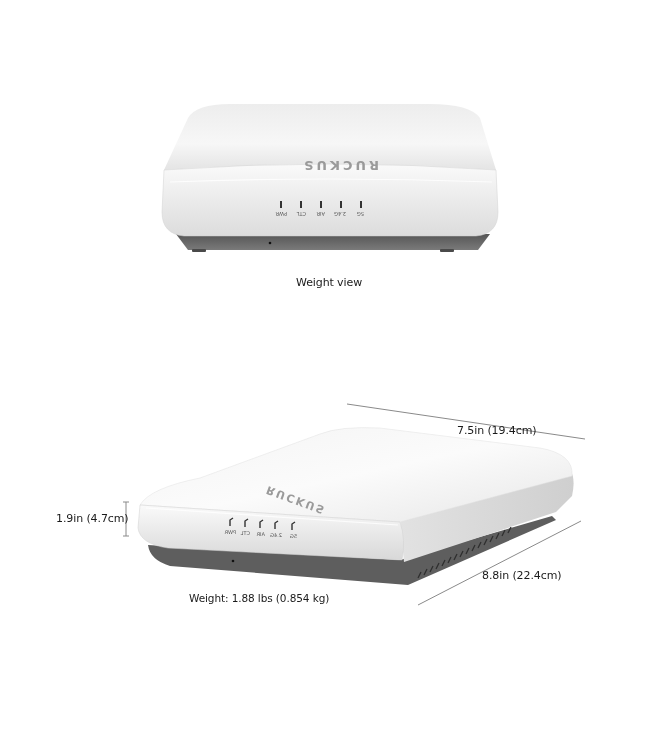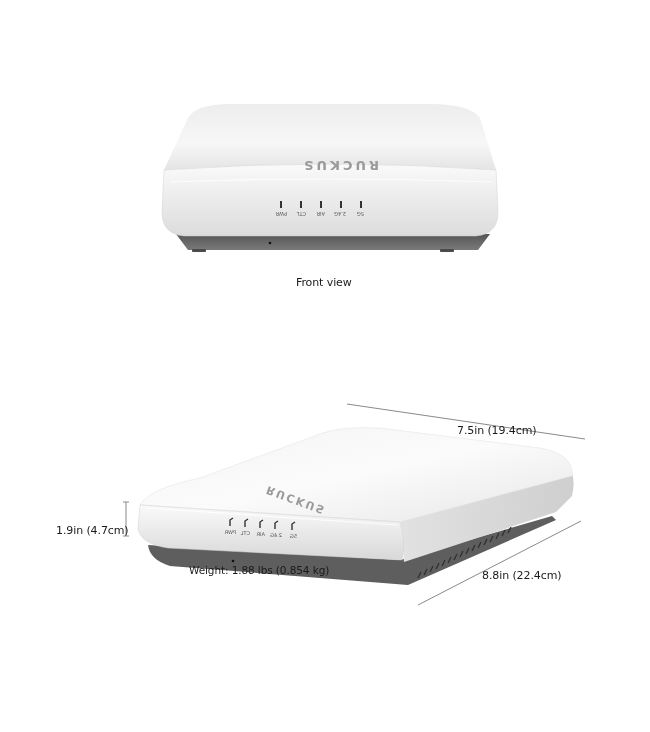--- a/index.html
+++ b/index.html
@@ -54,21 +54,21 @@
     <g transform="translate(0,0)">
       <text class="led-label" transform="translate(287,212) scale(-1,-1)">PWR</text>
       <text class="led-label" transform="translate(306,212) scale(-1,-1)">CTL</text>
       <text class="led-label" transform="translate(325,212) scale(-1,-1)">AIR</text>
       <text class="led-label" transform="translate(346,212) scale(-1,-1)">2.4G</text>
       <text class="led-label" transform="translate(364,212) scale(-1,-1)">5G</text>
     </g>
   </svg>
 </div>
 
-<div class="abs caption" style="left:296px;top:276px;">Front view</div>
+<div class="abs caption" style="left:296px;top:276px;">Weight view</div>
 
 <div class="abs" style="left:0;top:0;width:650px;height:732px;">
   <svg width="650" height="732">
     <defs>
       <linearGradient id="aTop" x1="0" y1="0" x2="1" y2="1">
         <stop offset="0" stop-color="#f4f4f4"></stop>
         <stop offset="0.5" stop-color="#fbfbfb"></stop>
         <stop offset="1" stop-color="#e6e6e6"></stop>
       </linearGradient>
       <linearGradient id="aFront" x1="0" y1="0" x2="0" y2="1">
@@ -127,15 +127,15 @@
 
     <line x1="347" y1="404" x2="585" y2="439" stroke="#8a8a8a" stroke-width="1"></line>
     <line x1="126" y1="502" x2="126" y2="536" stroke="#8a8a8a" stroke-width="1"></line>
     <line x1="123" y1="502" x2="129" y2="502" stroke="#8a8a8a" stroke-width="1"></line>
     <line x1="123" y1="536" x2="129" y2="536" stroke="#8a8a8a" stroke-width="1"></line>
     <line x1="418" y1="605" x2="581" y2="521" stroke="#8a8a8a" stroke-width="1"></line>
   </svg>
 </div>
 
 <div class="abs caption" style="left:457px;top:424px;">7.5in (19.4cm)</div>
-<div class="abs caption" style="left:56px;top:512px;margin-top:12px;">1.9in (4.7cm)</div>
+<div class="abs caption" style="left:56px;top:512px;">1.9in (4.7cm)</div>
 <div class="abs caption" style="left:482px;top:569px;">8.8in (22.4cm)</div>
-<div class="abs caption" style="left:189px;top:564px;font-size:10.5px;">Weight: 1.88 lbs (0.854 kg)</div>
+<div class="abs caption" style="left:189px;top:592px;font-size:10.5px;">Weight: 1.88 lbs (0.854 kg)</div>
 
 </body></html>

